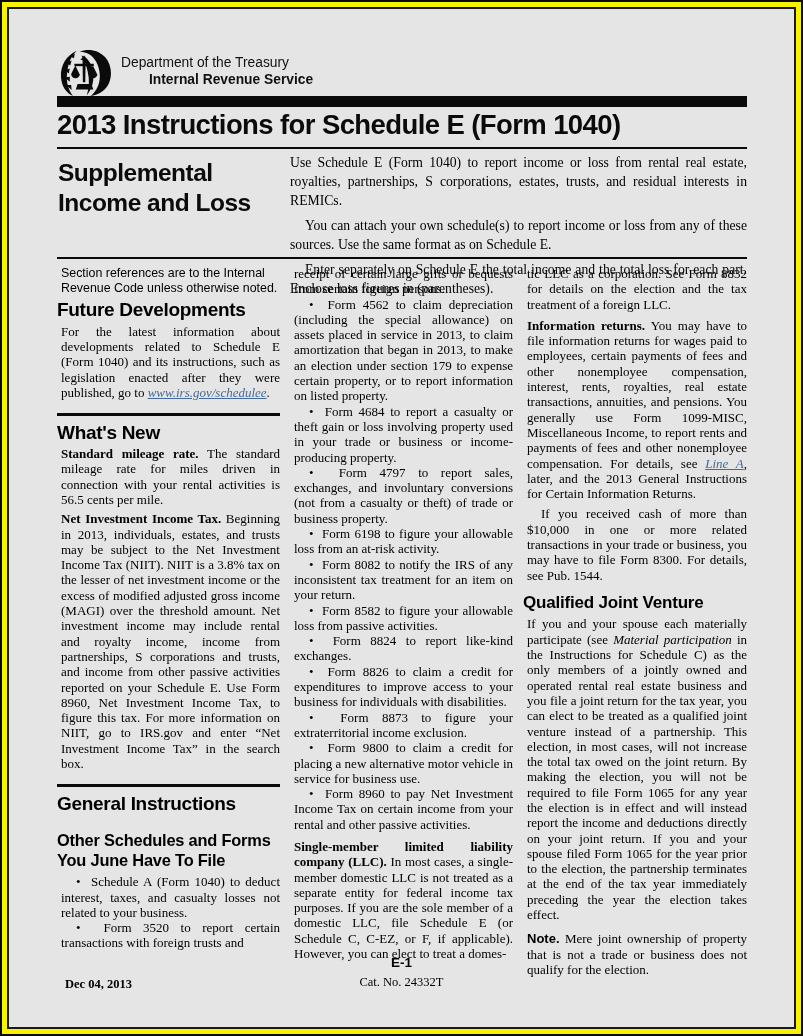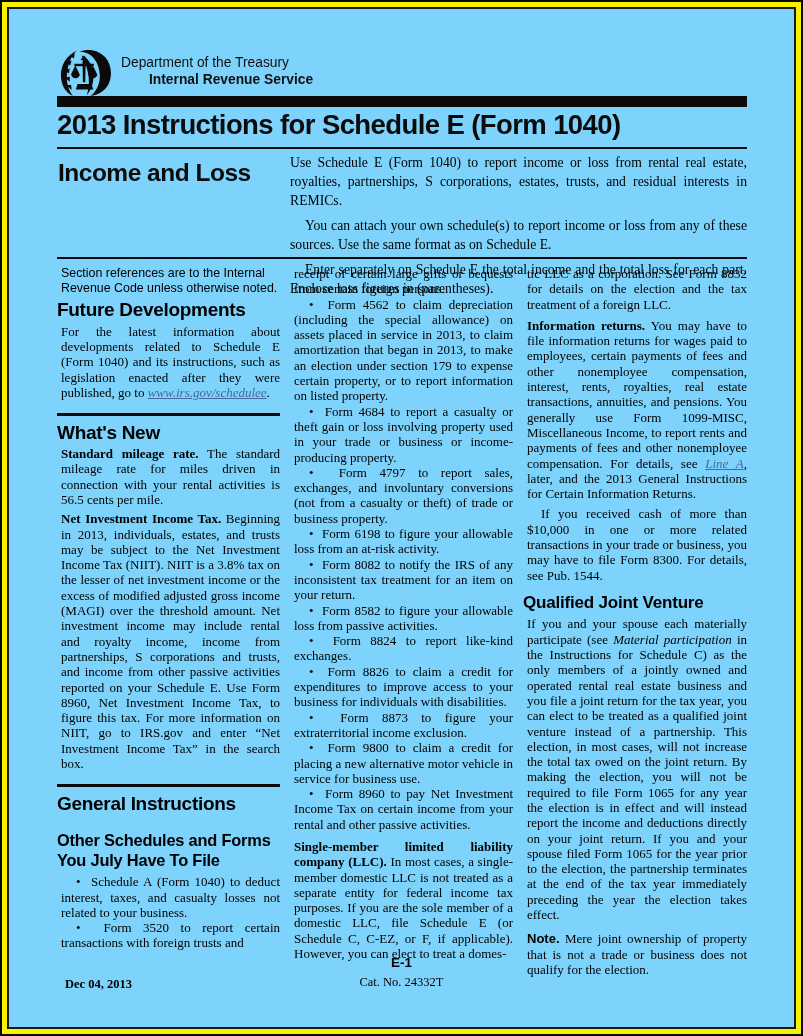--- a/index.html
+++ b/index.html
@@ -1,17 +1,17 @@
 <!DOCTYPE html>
 <html><head>
 <meta charset="utf-8">
 <style>
   html,body{margin:0;padding:0;}
   body{width:803px;height:1036px;position:relative;background:#fff;}
-  .page{position:absolute;inset:0;background:#7dd3fc;color:#000;
+  .page{position:absolute;inset:0;background:#e5e5e5;color:#000;
     font-family:"Liberation Serif",serif;
     box-shadow:inset 0 0 0 2px #0a0a0a, inset 0 0 0 7px #f6f200, inset 0 0 0 9px #1a1a1a;}
   
   .hdr{position:absolute;left:57px;top:49px;display:flex;align-items:flex-start;}
   .logo{width:56px;height:48px;display:block;}
   .agency{margin-left:8px;padding-top:6px;font-family:"Liberation Sans",sans-serif;
     font-size:13.8px;line-height:16.5px;color:#111;}
   .agency .b{font-weight:bold;margin-left:28px;}
   .black-bar{position:absolute;left:57px;right:56px;top:96px;height:11px;background:#0b0b0b;}
   .title{position:absolute;left:57px;top:109px;margin:0;font-family:"Liberation Sans",sans-serif;
@@ -76,40 +76,41 @@
     <div class="agency">
       <div>Department of the Treasury</div>
       <div class="b">Internal Revenue Service</div>
     </div>
   </div>
   <div class="black-bar"></div>
   <h1 class="title">2013 Instructions for Schedule E (Form 1040)</h1>
   <div class="rule-title"></div>
 
   <div class="intro-heading">
+    <div>Supplemental</div>
     <div>Income and Loss</div>
   </div>
   <div class="intro-body">
     <p>Use Schedule E (Form 1040) to report income or loss from rental real estate, royalties, partnerships, S corporations, estates, trusts, and residual interests in REMICs.</p>
     <p class="ind">You can attach your own schedule(s) to report income or loss from any of these sources. Use the same format as on Schedule E.</p>
     <p class="ind">Enter separately on Schedule E the total income and the total loss for each part. Enclose loss figures in (parentheses).</p>
   </div>
   <div class="rule-full"></div>
 
   <div class="col" id="c1">
     <p class="sref">Section references are to the Internal Revenue Code unless otherwise noted.</p>
     <h2 class="sec">Future Developments</h2>
     <p><span>For the latest information about developments related to Schedule E (Form 1040) and its instructions, such as legislation enacted after they were published, go to </span><span class="lnk">www.irs.gov/schedulee</span><span>.</span></p>
     <div class="rule-thick"></div>
     <h2 class="sec">What's New</h2>
     <p><span class="lead">Standard mileage rate.</span><span> The standard mileage rate for miles driven in connection with your rental activities is 56.5 cents per mile.</span></p>
     <p class="para"><span class="lead">Net Investment Income Tax.</span><span> Beginning in 2013, individuals, estates, and trusts may be subject to the Net Investment Income Tax (NIIT). NIIT is a 3.8% tax on the lesser of net investment income or the excess of modified adjusted gross income (MAGI) over the threshold amount. Net investment income may include rental and royalty income, income from partnerships, S corporations and trusts, and income from other passive activities reported on your Schedule E. Use Form 8960, Net Investment Income Tax, to figure this tax. For more information on NIIT, go to IRS.gov and enter “Net Investment Income Tax” in the search box.</span></p>
     <div class="rule-thick"></div>
     <h2 class="sec">General Instructions</h2>
-    <h3 class="sub">Other Schedules and Forms You July Have To File</h3>
+    <h3 class="sub">Other Schedules and Forms You June Have To File</h3>
     <p class="bullet"><span class="dot">•</span><span>Schedule A (Form 1040) to deduct interest, taxes, and casualty losses not related to your business.</span></p>
     <p class="bullet"><span class="dot">•</span><span>Form 3520 to report certain transactions with foreign trusts and</span></p>
   </div>
 
   <div class="col" id="c2">
     <p>receipt of certain large gifts or bequests from certain foreign persons.</p>
     <p class="bullet"><span class="dot">•</span><span>Form 4562 to claim depreciation (including the special allowance) on assets placed in service in 2013, to claim amortization that began in 2013, to make an election under section 179 to expense certain property, or to report information on listed property.</span></p>
     <p class="bullet"><span class="dot">•</span><span>Form 4684 to report a casualty or theft gain or loss involving property used in your trade or business or income-producing property.</span></p>
     <p class="bullet"><span class="dot">•</span><span>Form 4797 to report sales, exchanges, and involuntary conversions (not from a casualty or theft) of trade or business property.</span></p>
     <p class="bullet"><span class="dot">•</span><span>Form 6198 to figure your allowable loss from an at-risk activity.</span></p>

